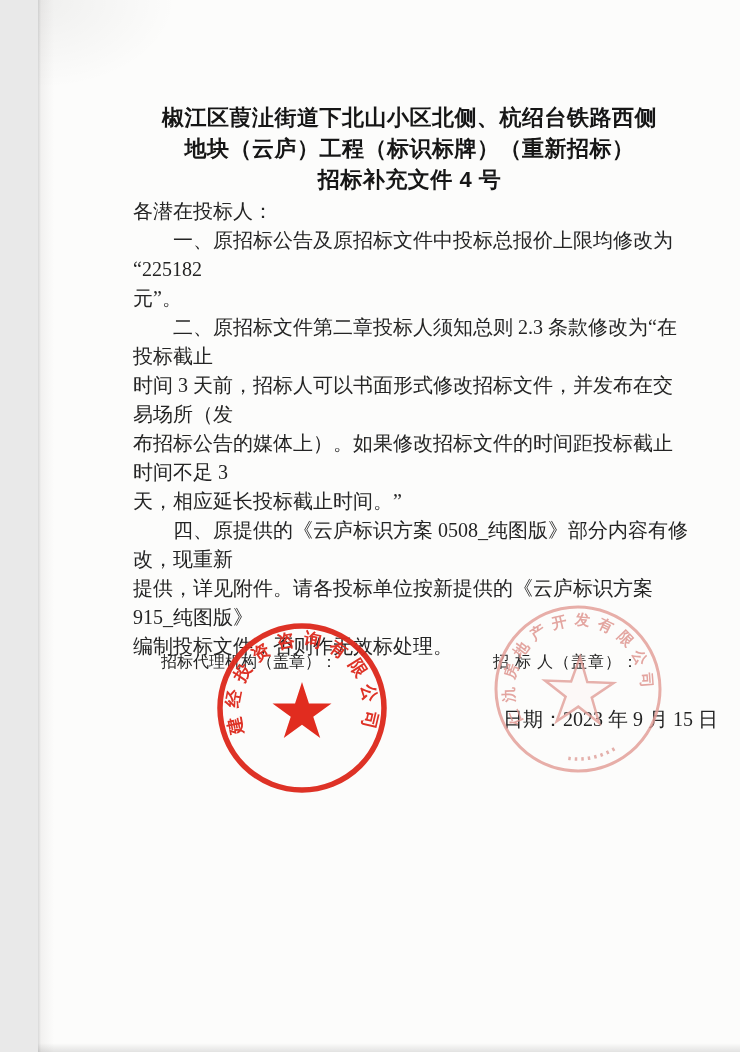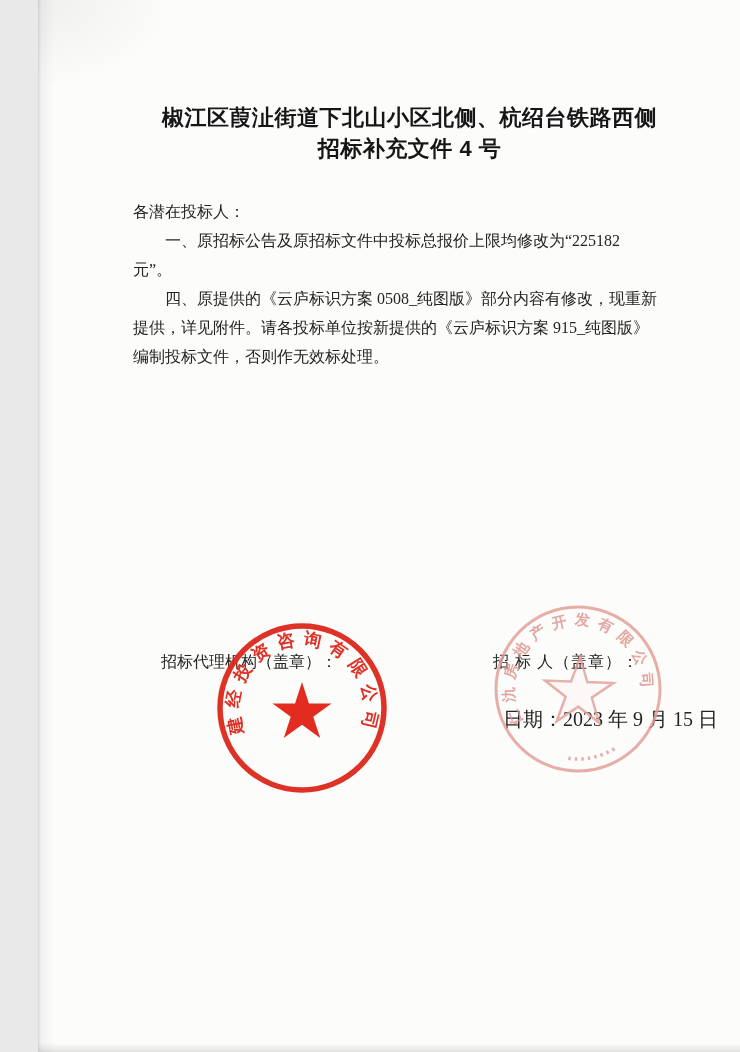--- a/index.html
+++ b/index.html
@@ -27,21 +27,21 @@
     pointer-events:none;
   }
   .title{
     position:absolute;left:95px;width:553px;top:102px;
     text-align:center;font-weight:bold;font-size:22px;line-height:31px;
     font-family:"Liberation Sans","DejaVu Sans",sans-serif;
     color:#161616;letter-spacing:0.5px;
   }
   .bodytext{
     position:absolute;left:95px;width:555px;top:197px;
-    font-size:16px;line-height:29px;color:#242424;
+    font-size:20px;line-height:29px;color:#242424;
   }
   .salutation{white-space:pre-line;}
   .para{white-space:pre-line;text-indent:2em;margin:0;}
   .sigrow{position:absolute;top:652px;left:0;width:740px;font-size:16px;color:#242424;}
   .sig-agency{position:absolute;left:123px;top:0;white-space:nowrap;}
   .sig-bidder{position:absolute;left:455px;top:0;white-space:nowrap;letter-spacing:1px;}
   .dateline{position:absolute;left:465px;top:706px;font-size:20px;color:#242424;white-space:nowrap;}
   .stamp{position:absolute;pointer-events:none;}
   .stamp1{left:176px;top:620px;width:176px;height:176px;opacity:0.96;}
   .stamp2{left:452px;top:601px;width:176px;height:176px;opacity:0.82;}
@@ -59,28 +59,33 @@
   .stamp1 .arc-text{font-size:17.5px;letter-spacing:7.5px;}
   .stamp2 .arc-text{font-size:15px;letter-spacing:7px;}
 </style>
 </head>
 <body>
 
 <div class="page">
 
   <div class="title">
     <div>椒江区葭沚街道下北山小区北侧、杭绍台铁路西侧</div>
+    <div>地块（云庐）工程（标识标牌）（重新招标）</div>
     <div>招标补充文件 4 号</div>
   </div>
 
   <div class="bodytext">
     <div class="salutation">各潜在投标人：</div>
     <div>
         <p class="para">一、原招标公告及原招标文件中投标总报价上限均修改为“225182
 元”。</p>
+        <p class="para">二、原招标文件第二章投标人须知总则 2.3 条款修改为“在投标截止
+时间 3 天前，招标人可以书面形式修改招标文件，并发布在交易场所（发
+布招标公告的媒体上）。如果修改招标文件的时间距投标截止时间不足 3
+天，相应延长投标截止时间。”</p>
         <p class="para">四、原提供的《云庐标识方案 0508_纯图版》部分内容有修改，现重新
 提供，详见附件。请各投标单位按新提供的《云庐标识方案 915_纯图版》
 编制投标文件，否则作无效标处理。</p>
       </div>
   </div>
 
   <div class="sigrow">
     <span class="sig-agency">招标代理机构（盖章）：</span>
     <span class="sig-bidder">招 标 人（盖章）：</span>
   </div>

